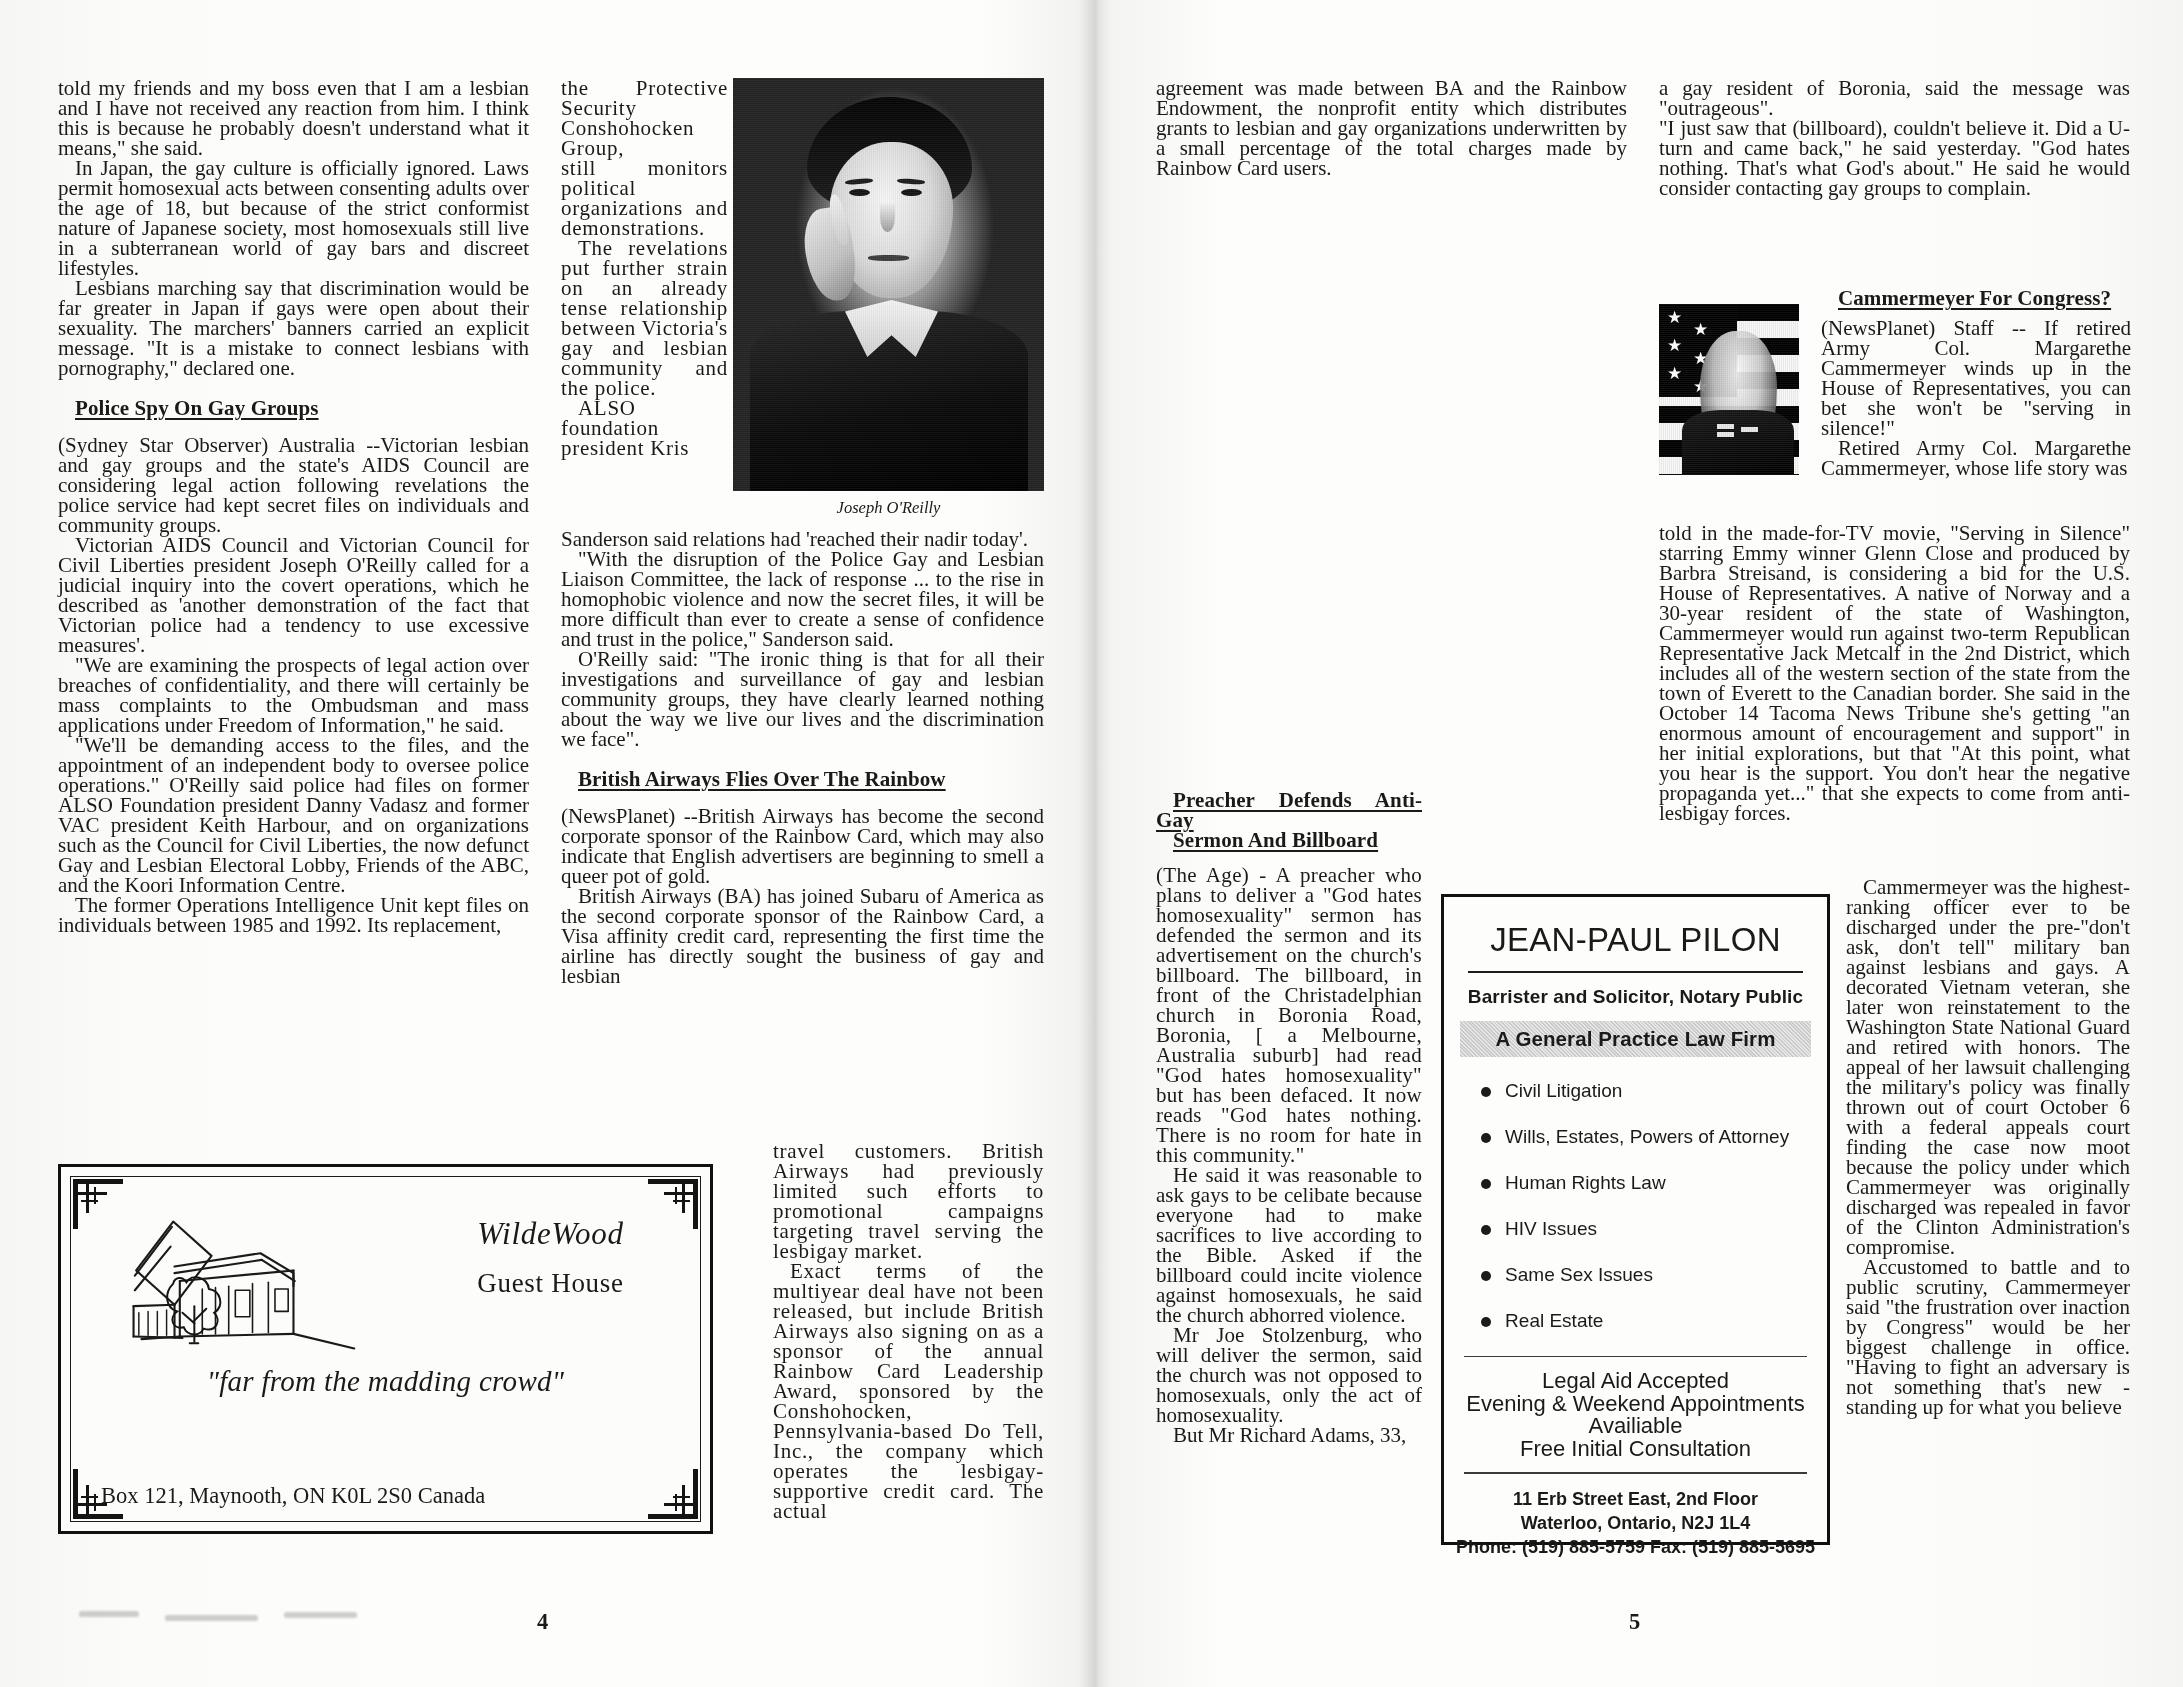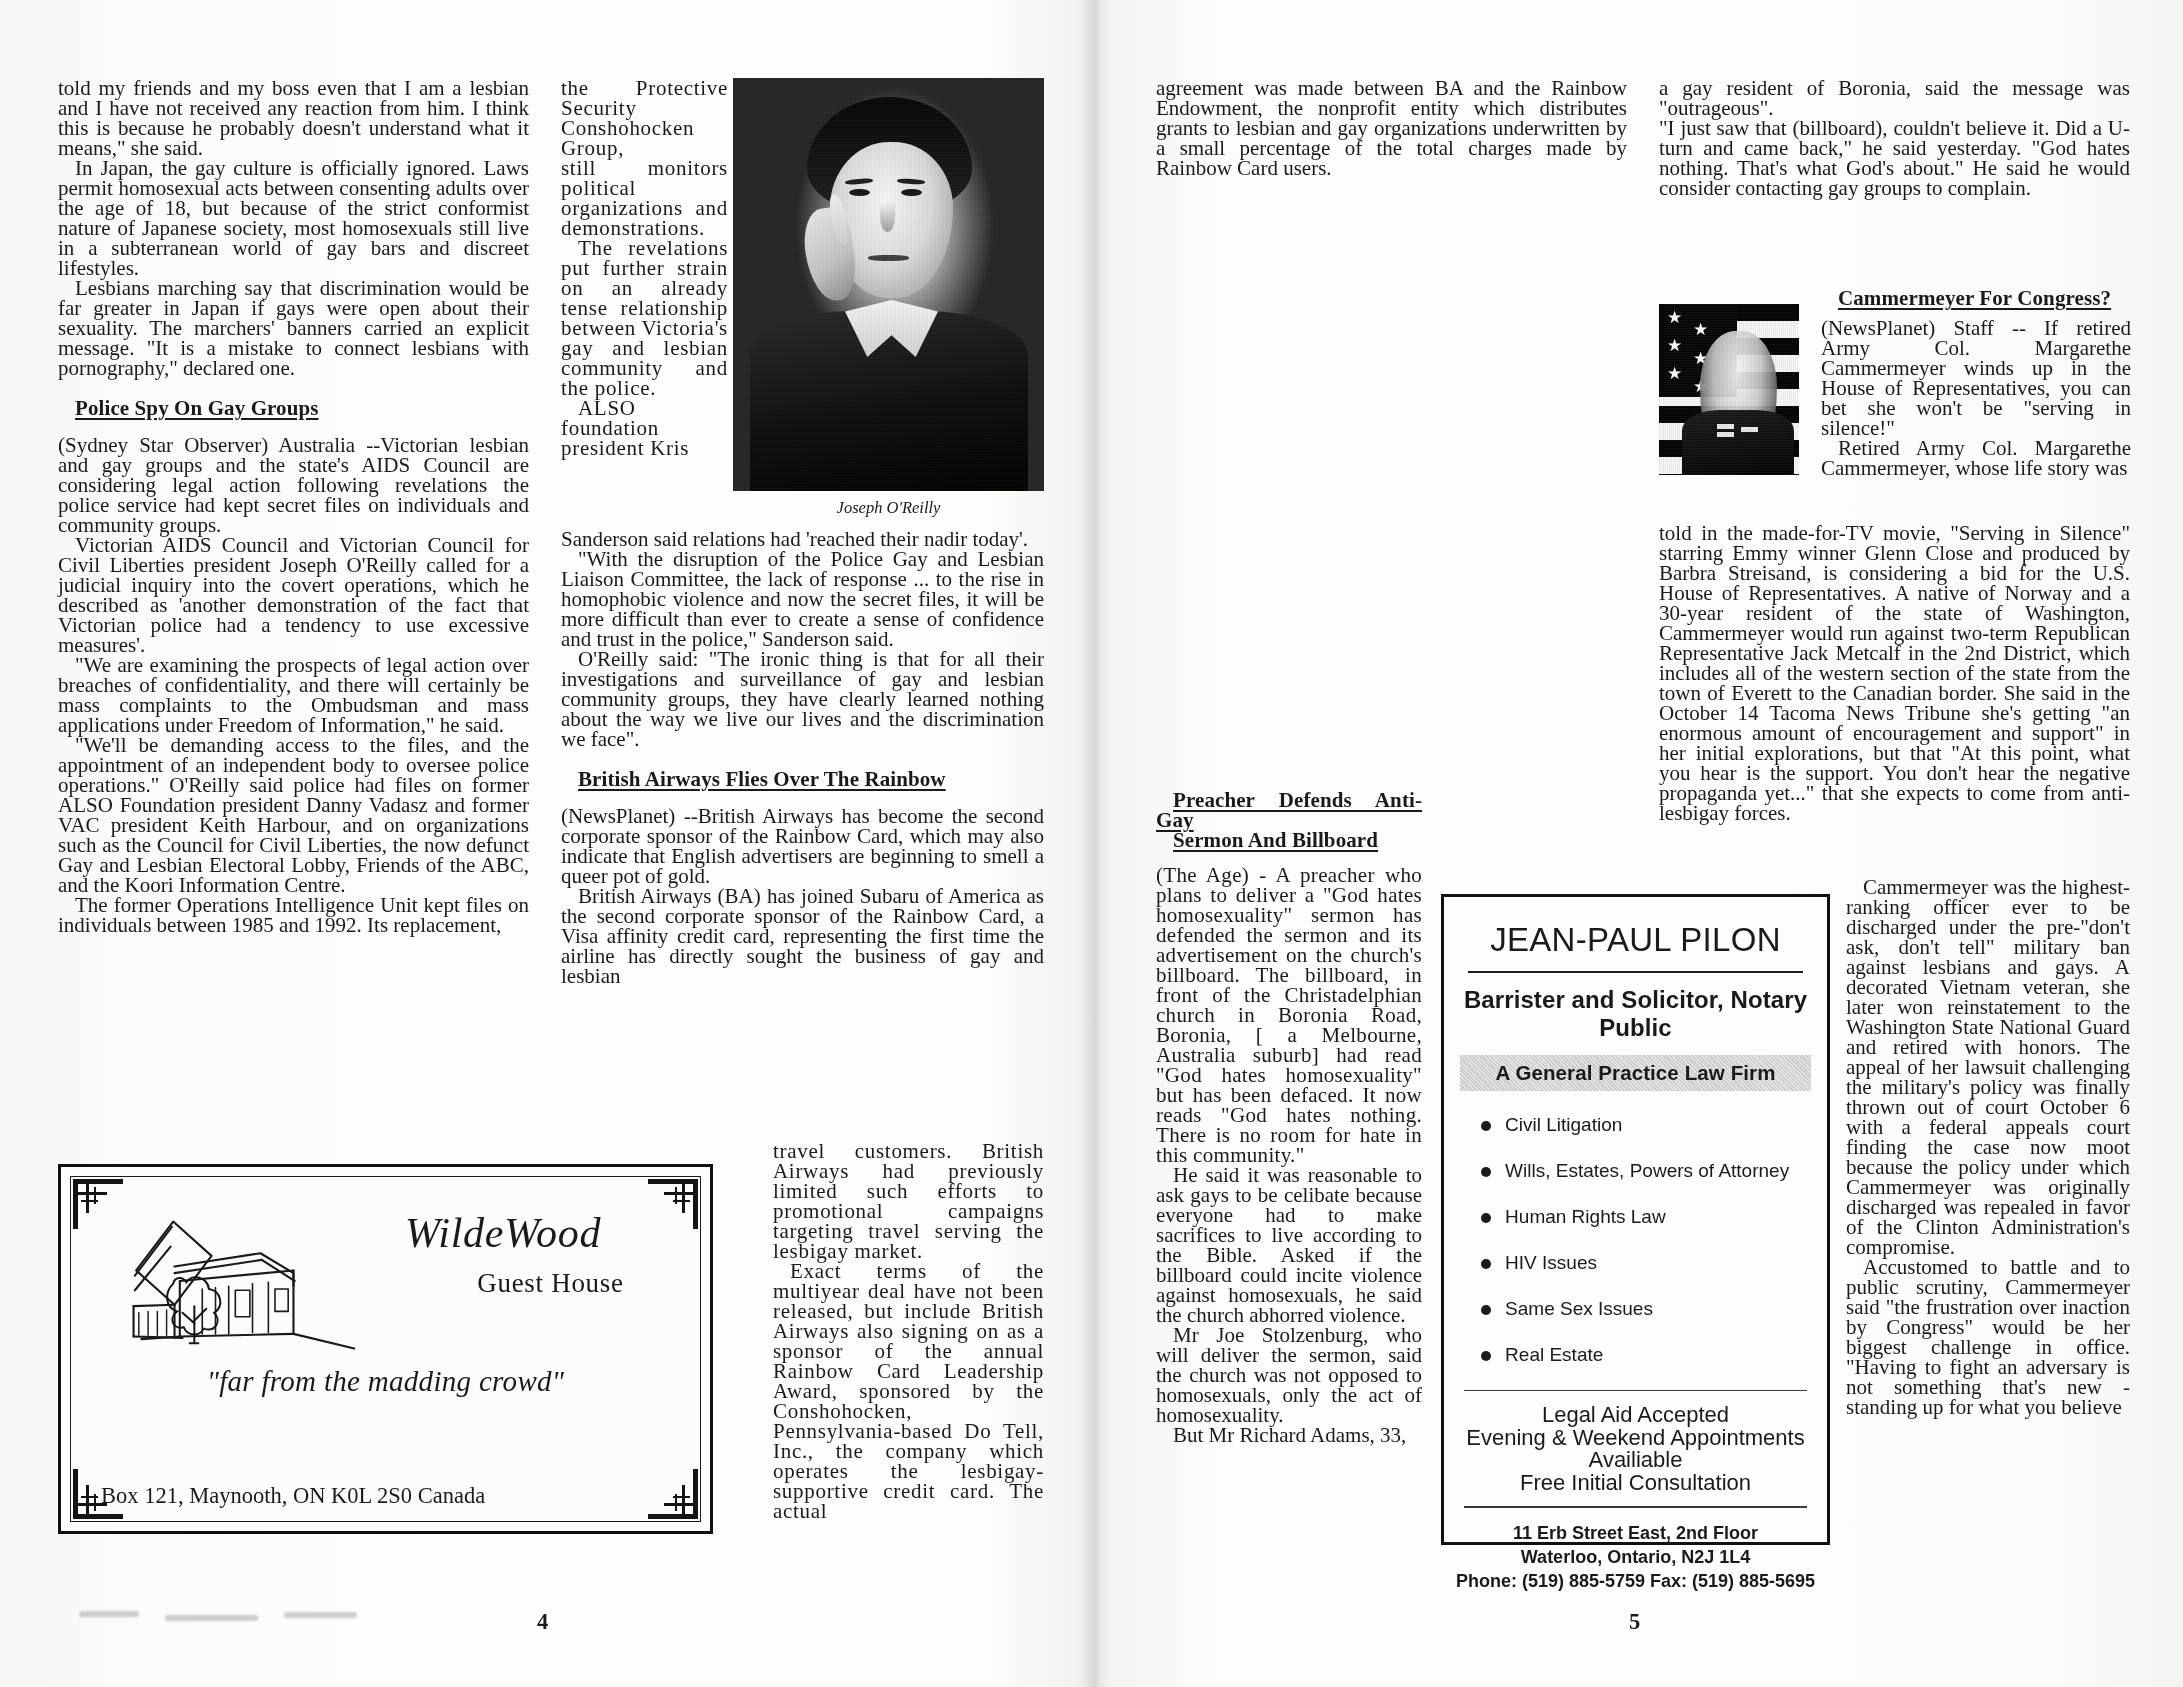--- a/index.html
+++ b/index.html
@@ -160,22 +160,23 @@
   .ad-corner i.d2{width:2.6px;height:29px;left:13.2px;top:5.3px;}
   .ad-corner i.d3{width:17px;height:2px;left:8px;top:21px;}
   .ad-corner i.d4{width:2px;height:17px;left:21px;top:8px;}
   .ad-corner.tl{left:12px;top:12px;}
   .ad-corner.tr{right:12px;top:12px;transform:scaleX(-1);}
   .ad-corner.bl{left:12px;bottom:12px;transform:scaleY(-1);}
   .ad-corner.br{right:12px;bottom:12px;transform:scale(-1,-1);}
 
   .ww-title{
     position:absolute;left:344px;top:46px;width:291px;
+    text-align:center;
     font-family:"Liberation Serif", serif;
-    font-size:42px;line-height:41px;font-style:italic;
+    font-size:31px;line-height:41px;font-style:italic;
     letter-spacing:0.7px;
   }
   .ww-sub{
     position:absolute;left:344px;top:101px;width:291px;text-align:center;
     font-family:"Liberation Serif", serif;font-size:27px;letter-spacing:0.7px;
   }
   .ww-slogan{
     position:absolute;left:40px;top:198px;right:40px;text-align:center;
     font-family:"Liberation Serif", serif;font-style:italic;
     font-size:29px;letter-spacing:0.3px;
@@ -202,21 +203,21 @@
   }
   .ad-pilon .pad-inner{position:absolute;left:10.6px;top:9.3px;right:10.6px;bottom:9.3px;}
   .pilon-name{
     font-family:"Liberation Sans", sans-serif;
     font-size:33px;letter-spacing:0.3px;text-align:center;
     margin:14.6px 0 0 0;font-weight:normal;
   }
   .pilon-rule{height:2px;background:#1c1c1c;margin:12px 13.2px 0 13.2px;}
   .pilon-role{
     font-family:"Liberation Sans", sans-serif;font-weight:bold;
-    font-size:24px;text-align:center;margin:13.2px 0 0 0;letter-spacing:0.1px;
+    font-size:19px;text-align:center;margin:13.2px 0 0 0;letter-spacing:0.1px;
   }
   .pilon-banner{
     margin:13.2px 5.3px 0 5.3px;
     background:#c9c9c9;
     padding:6px 4px;
     text-align:center;
     font-family:"Liberation Sans", sans-serif;font-weight:bold;
     font-size:20.5px;letter-spacing:0.1px;
     background-image:repeating-linear-gradient(45deg,rgba(255,255,255,.55) 0 1.3px,rgba(0,0,0,0) 1.3px 2.6px);
   }

